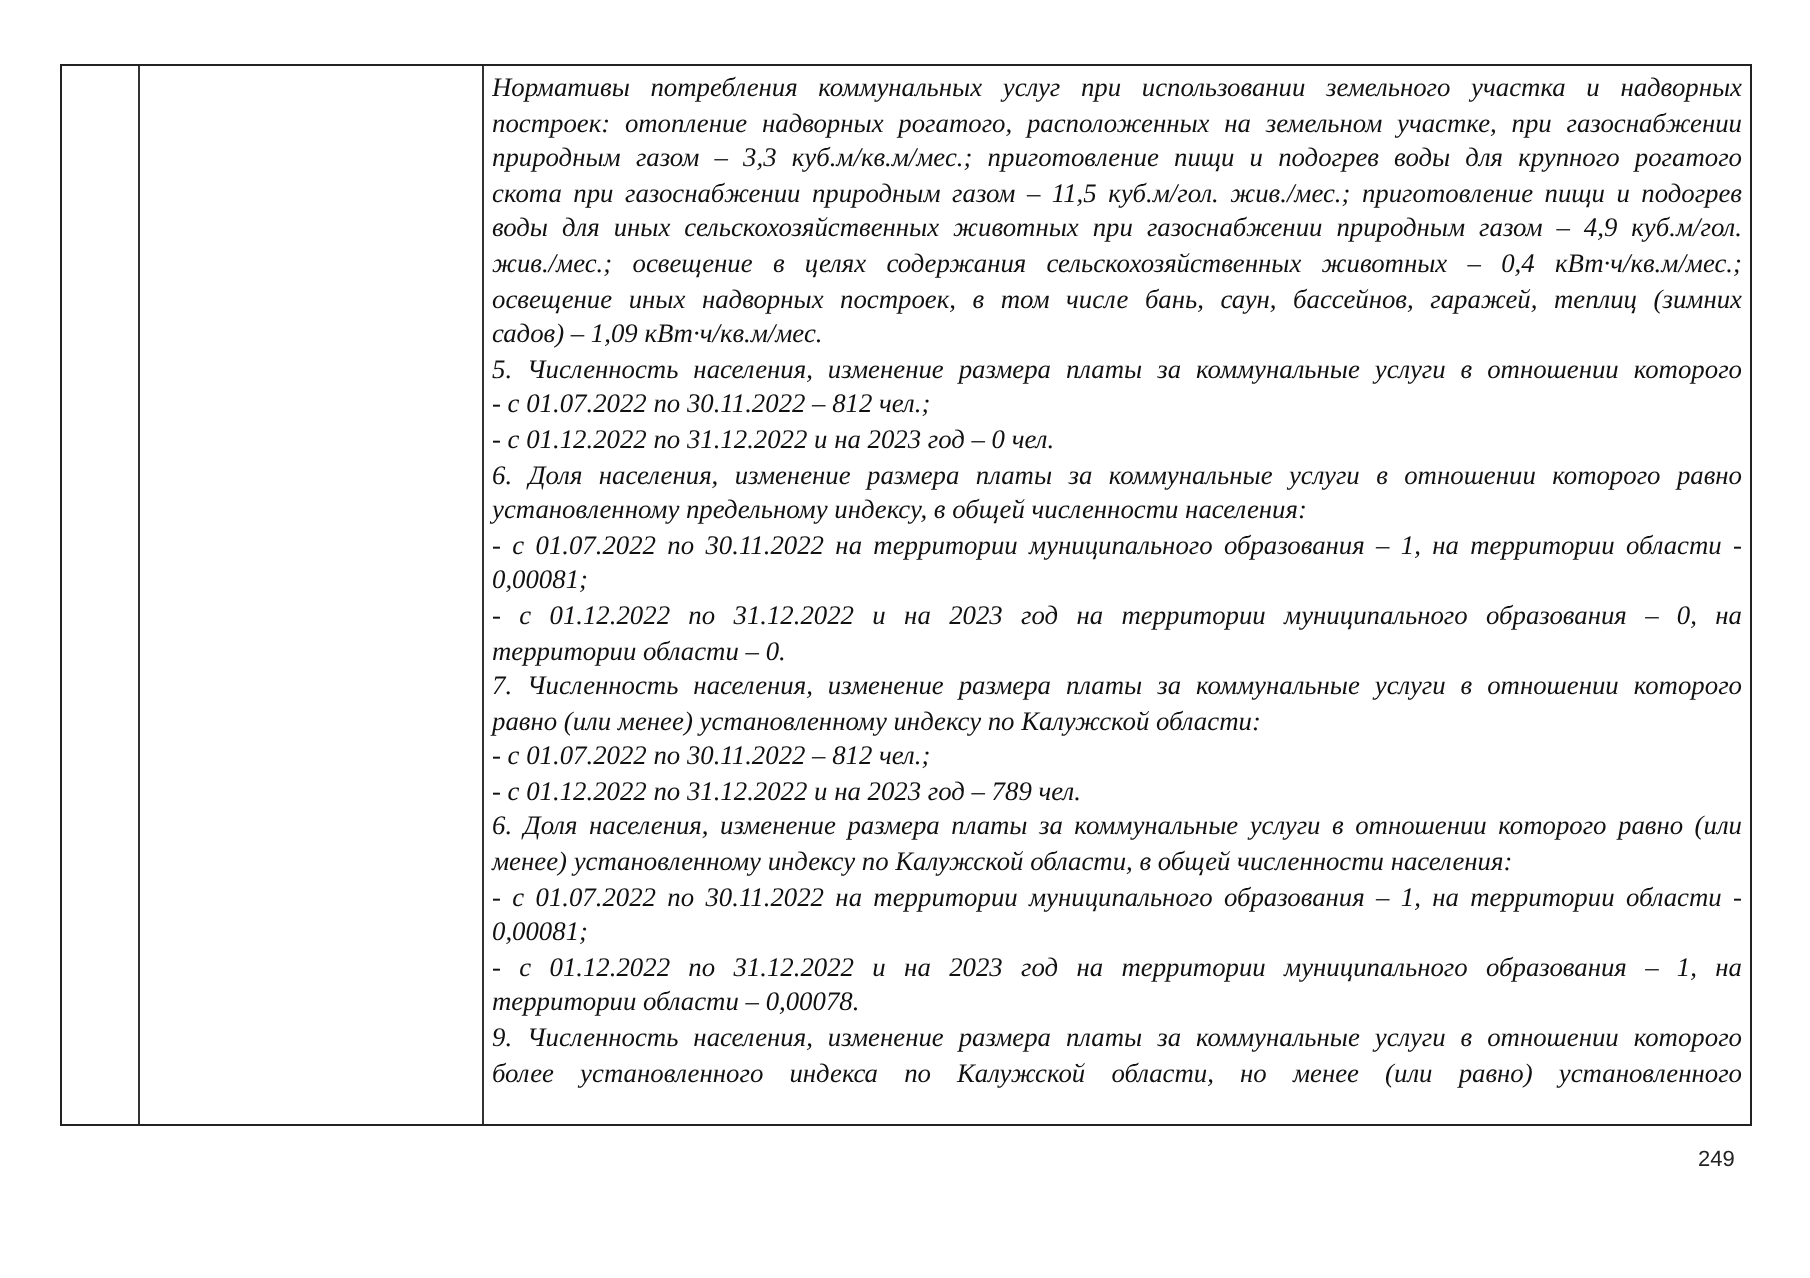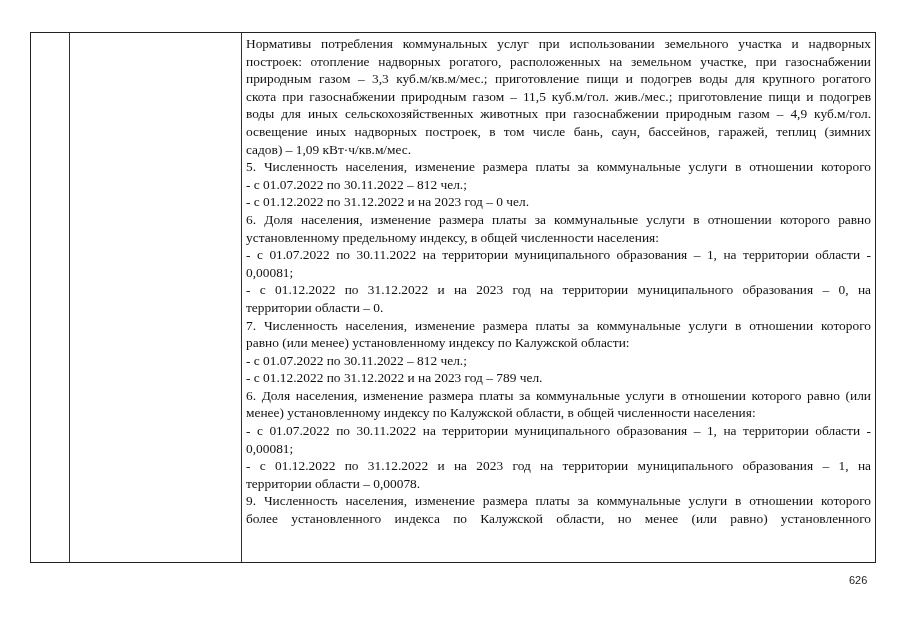--- a/index.html
+++ b/index.html
@@ -1,36 +1,37 @@
 <!DOCTYPE html>
 <html><head>
 <meta charset="utf-8">
 <style>
   html, body { margin:0; padding:0; }
   body { width:905px; height:639px; background:#ffffff; position:relative; overflow:hidden; font-family:"Liberation Serif", serif; color:#111; }
-  .table { position:absolute; left:30px; top:32px; width:846px; height:531px; border:1px solid #222; box-sizing:border-box; display:flex; }
+  .table { position:absolute; left:30px; top:32px; width:846px; height:531px; border:1px solid #222; box-sizing:border-box; display:flex;font-style:italic; }
   .col1 { width:38px; border-right:1px solid #333; }
   .col2 { width:171px; border-right:1px solid #333; }
   .col3 { flex:1; padding:2px 4px 0 4px; overflow:hidden; }
   .line { font-size:13.4px; line-height:17.6px; white-space:nowrap; height:17.6px; }
   .j { text-align:justify; text-align-last:justify; white-space:normal; overflow:hidden; }
   .pagenum { position:absolute; left:849px; top:574px; font-family:"Liberation Sans", sans-serif; font-size:11px; color:#222; }
 </style>
 </head>
 <body>
 
 <div class="table">
   <div class="col1"></div>
   <div class="col2"></div>
   <div class="col3" id="content">
       <div class="line j">Нормативы потребления коммунальных услуг при использовании земельного участка и надворных</div>
       <div class="line j">построек: отопление надворных рогатого, расположенных на земельном участке, при газоснабжении</div>
       <div class="line j">природным газом – 3,3 куб.м/кв.м/мес.; приготовление пищи и подогрев воды для крупного рогатого</div>
       <div class="line j">скота при газоснабжении природным газом – 11,5 куб.м/гол. жив./мес.; приготовление пищи и подогрев</div>
       <div class="line j">воды для иных сельскохозяйственных животных при газоснабжении природным газом – 4,9 куб.м/гол.</div>
+      <div class="line j">жив./мес.; освещение в целях содержания сельскохозяйственных животных – 0,4 кВт·ч/кв.м/мес.;</div>
       <div class="line j">освещение иных надворных построек, в том числе бань, саун, бассейнов, гаражей, теплиц (зимних</div>
       <div class="line">садов) – 1,09 кВт·ч/кв.м/мес.</div>
       <div class="line j">5. Численность населения, изменение размера платы за коммунальные услуги в отношении которого</div>
       <div class="line">- с 01.07.2022 по 30.11.2022 – 812 чел.;</div>
       <div class="line">- с 01.12.2022 по 31.12.2022 и на 2023 год – 0 чел.</div>
       <div class="line j">6. Доля населения, изменение размера платы за коммунальные услуги в отношении которого равно</div>
       <div class="line">установленному предельному индексу, в общей численности населения:</div>
       <div class="line j">- с 01.07.2022 по 30.11.2022 на территории муниципального образования – 1, на территории области -</div>
       <div class="line">0,00081;</div>
       <div class="line j">- с 01.12.2022 по 31.12.2022 и на 2023 год на территории муниципального образования – 0, на</div>
@@ -43,13 +44,13 @@
       <div class="line">менее) установленному индексу по Калужской области, в общей численности населения:</div>
       <div class="line j">- с 01.07.2022 по 30.11.2022 на территории муниципального образования – 1, на территории области -</div>
       <div class="line">0,00081;</div>
       <div class="line j">- с 01.12.2022 по 31.12.2022 и на 2023 год на территории муниципального образования – 1, на</div>
       <div class="line">территории области – 0,00078.</div>
       <div class="line j">9. Численность населения, изменение размера платы за коммунальные услуги в отношении которого</div>
       <div class="line j">более установленного индекса по Калужской области, но менее (или равно) установленного</div>
     </div>
 </div>
 
-<div class="pagenum">626</div>
+<div class="pagenum">249</div>
 
 </body></html>

